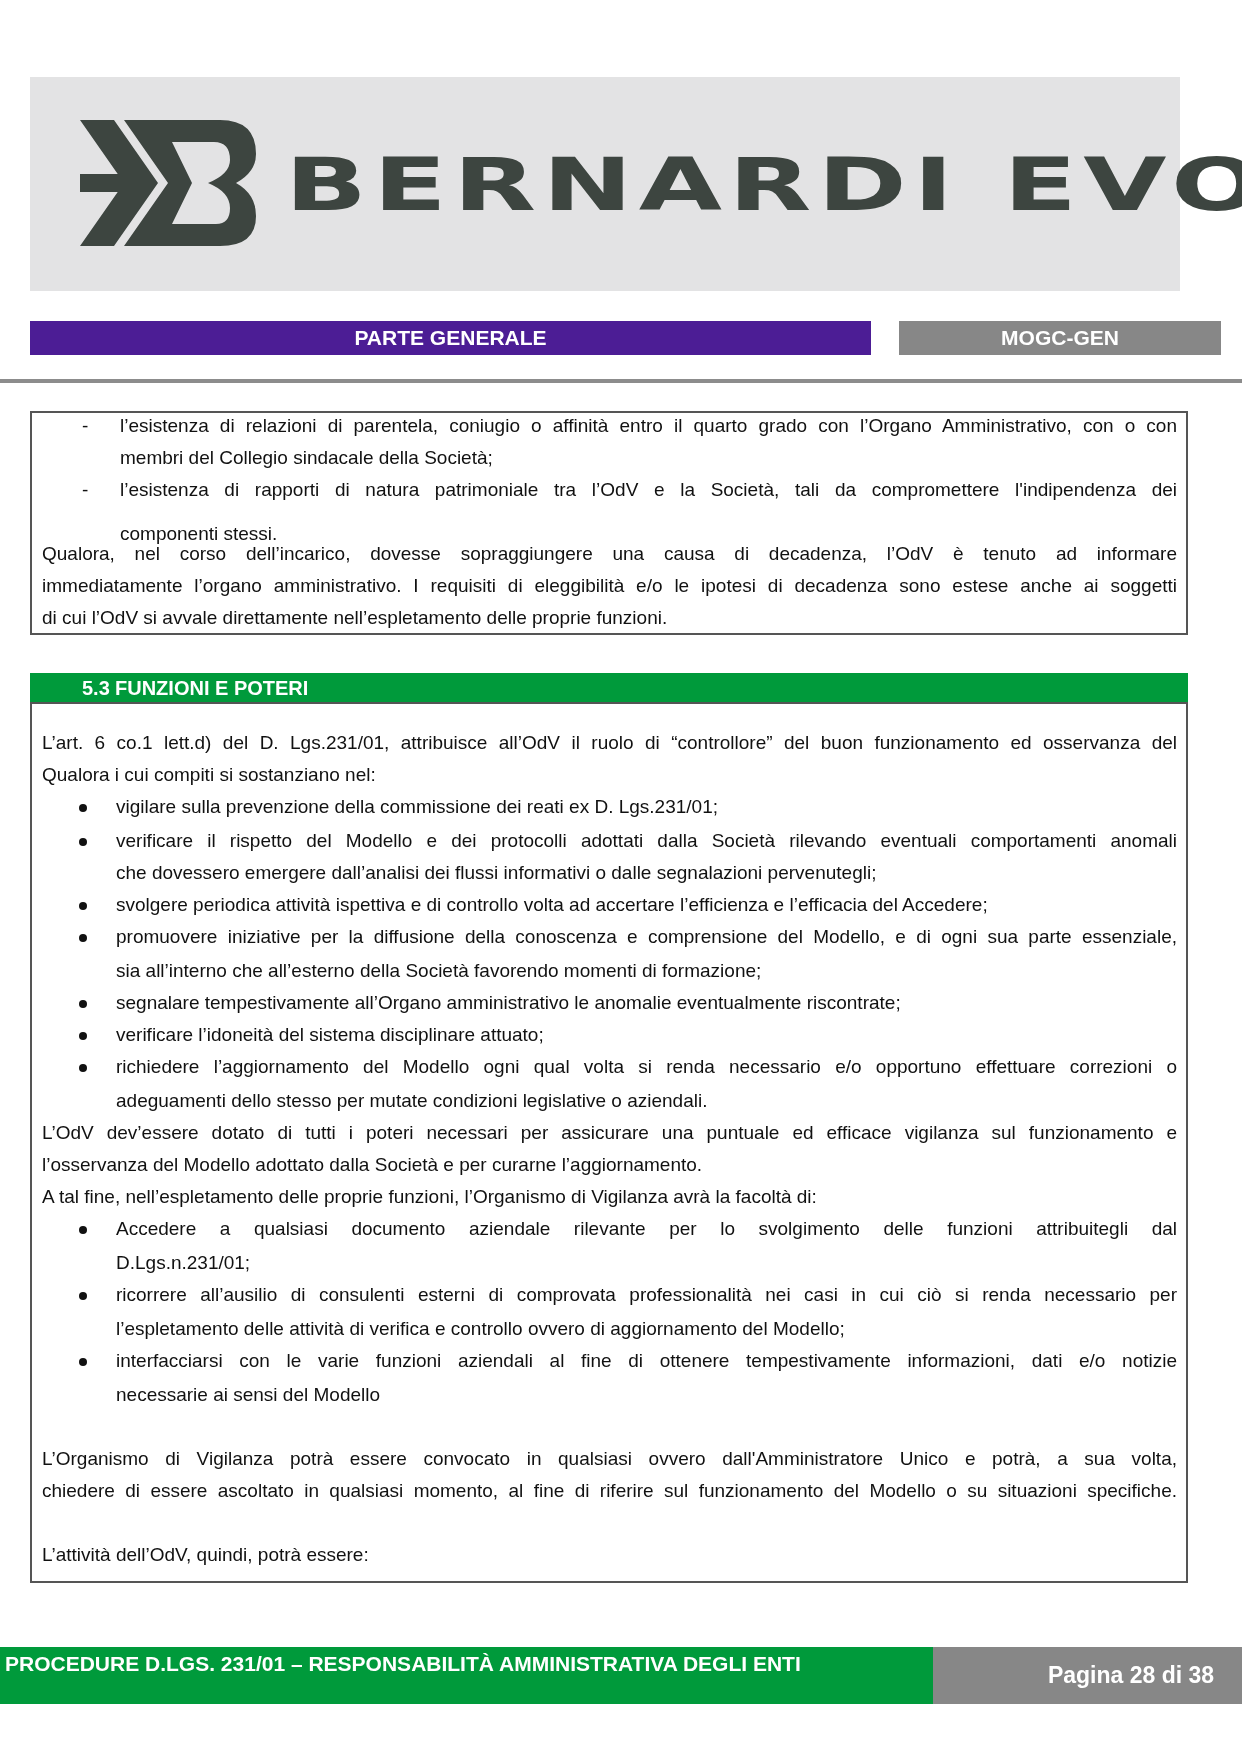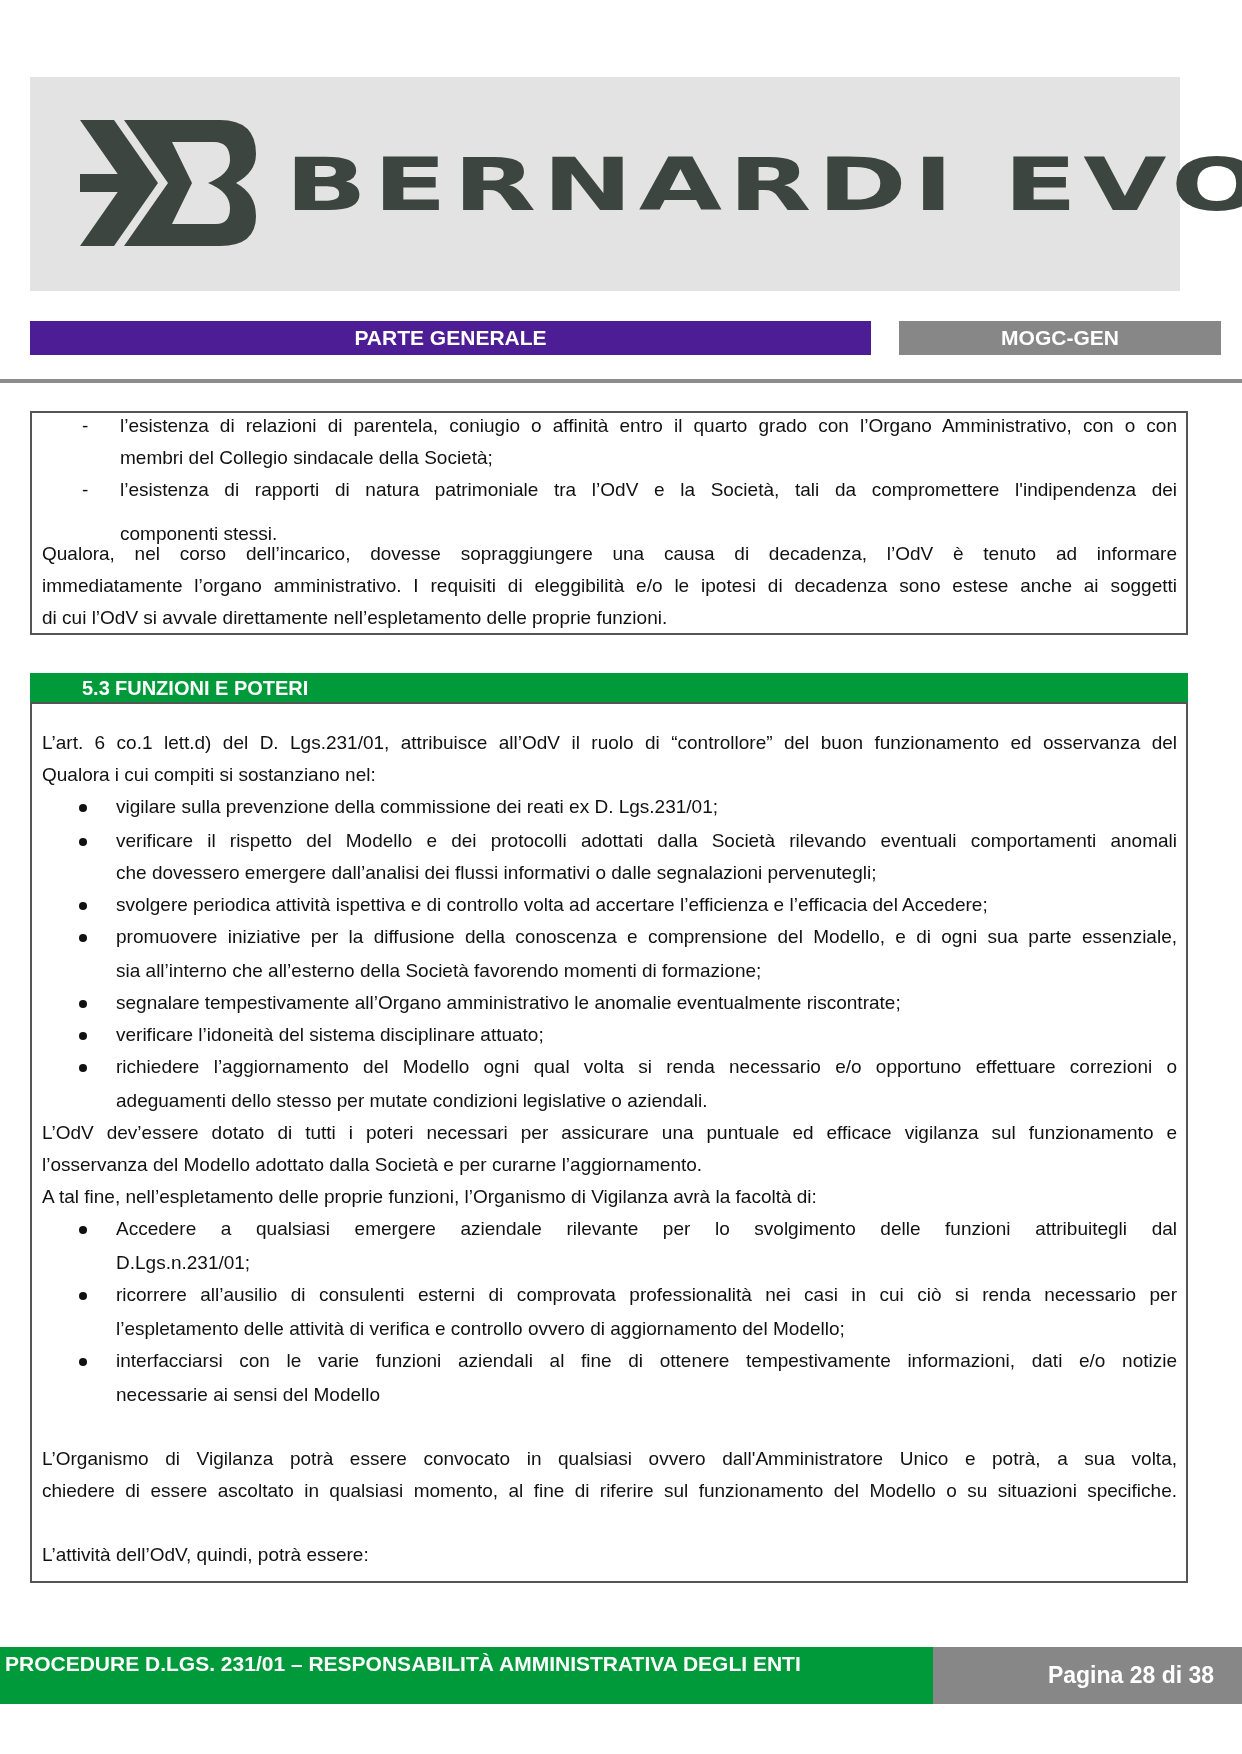--- a/index.html
+++ b/index.html
@@ -87,21 +87,21 @@
     <div class="line ind-bul" style="top: 987px;">segnalare tempestivamente all’Organo amministrativo le anomalie eventualmente riscontrate;</div>
     <span class="bullet" style="top: 1032px;"></span>
     <div class="line ind-bul" style="top: 1019px;">verificare l’idoneità del sistema disciplinare attuato;</div>
     <span class="bullet" style="top: 1064px;"></span>
     <div class="line ind-bul just" style="top: 1051px;">richiedere l’aggiornamento del Modello ogni qual volta si renda necessario e/o opportuno effettuare correzioni o</div>
     <div class="line ind-bul" style="top: 1085px;">adeguamenti dello stesso per mutate condizioni legislative o aziendali.</div>
     <div class="line just" style="top: 1117px;">L’OdV dev’essere dotato di tutti i poteri necessari per assicurare una puntuale ed efficace vigilanza sul funzionamento e</div>
     <div class="line" style="top: 1149px;">l’osservanza del Modello adottato dalla Società e per curarne l’aggiornamento.</div>
     <div class="line" style="top: 1181px;">A tal fine, nell’espletamento delle proprie funzioni, l’Organismo di Vigilanza avrà la facoltà di:</div>
     <span class="bullet" style="top: 1226px;"></span>
-    <div class="line ind-bul just" style="top: 1213px;">Accedere a qualsiasi emergere aziendale rilevante per lo svolgimento delle funzioni attribuitegli dal</div>
+    <div class="line ind-bul just" style="top: 1213px;">Accedere a qualsiasi documento aziendale rilevante per lo svolgimento delle funzioni attribuitegli dal</div>
     <div class="line ind-bul" style="top: 1247px;">D.Lgs.n.231/01;</div>
     <span class="bullet" style="top: 1292px;"></span>
     <div class="line ind-bul just" style="top: 1279px;">ricorrere all’ausilio di consulenti esterni di comprovata professionalità nei casi in cui ciò si renda necessario per</div>
     <div class="line ind-bul" style="top: 1313px;">l’espletamento delle attività di verifica e controllo ovvero di aggiornamento del Modello;</div>
     <span class="bullet" style="top: 1358px;"></span>
     <div class="line ind-bul just" style="top: 1345px;">interfacciarsi con le varie funzioni aziendali al fine di ottenere tempestivamente informazioni, dati e/o notizie</div>
     <div class="line ind-bul" style="top: 1379px;">necessarie ai sensi del Modello</div>
     <div class="line just" style="top: 1443px;">L’Organismo di Vigilanza potrà essere convocato in qualsiasi ovvero dall'Amministratore Unico e potrà, a sua volta,</div>
     <div class="line just" style="top: 1475px;">chiedere di essere ascoltato in qualsiasi momento, al fine di riferire sul funzionamento del Modello o su situazioni specifiche.</div>
     <div class="line" style="top: 1539px;">L’attività dell’OdV, quindi, potrà essere:</div>

